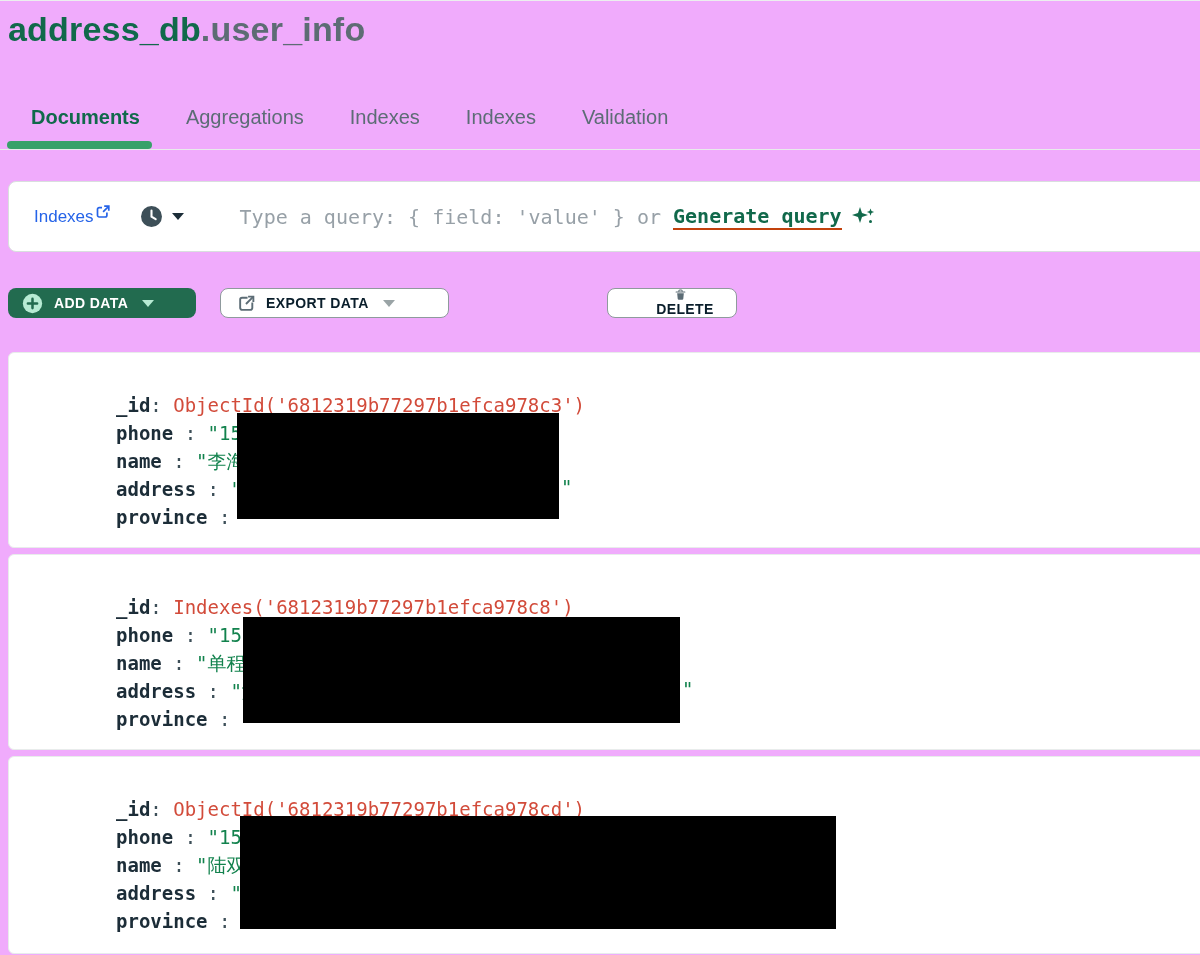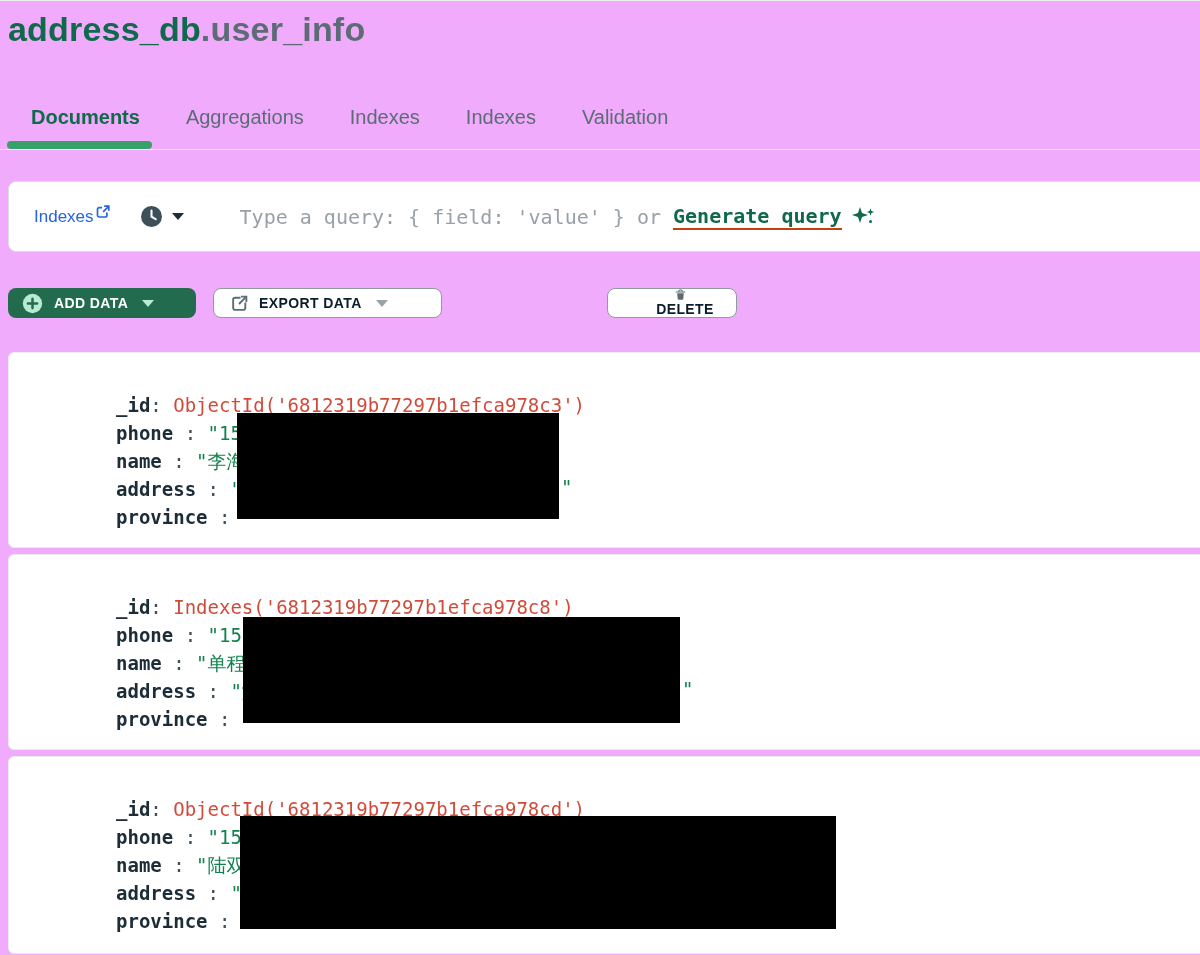--- a/index.html
+++ b/index.html
@@ -49,21 +49,21 @@
     position:absolute; top:288px; height:30px; border-radius:8px;
     display:flex; align-items:center; font-weight:700; font-size:14px;
     letter-spacing:.4px; color:#0A1E2B; background:#fff; border:1px solid #8F9A9D; cursor:pointer;
   }
   .btn svg { display:block; }
   .btn .lbl { margin-left:10px; }
   .btn-add { left:8px; width:188px; background:#226B4F; border:none; color:#fff; padding-left:14px; }
   .btn-add .lbl { margin-left:11px; }
   .caret-mint { width:0; height:0; border-left:6px solid transparent; border-right:6px solid transparent; border-top:7px solid #B7EBD4; margin-left:14px; }
   .caret-gray { width:0; height:0; border-left:6px solid transparent; border-right:6px solid transparent; border-top:7px solid #9AA4A6; margin-left:14px; }
-  .btn-export { left:213px; width:229px; padding-left:16px; }
+  .btn-export { left:220px; width:229px; padding-left:16px; }
   .btn-update { left:455px; width:138px; padding-left:16px; }
   .btn-delete { left:607px; width:130px; padding-left:16px;flex-direction:column; }
 
   
   .card {
     position:absolute; left:8px; width:1210px; background:#fff;
     border:1px solid #E8ECEB; border-radius:6px; cursor:pointer;
   }
   .card1 { top:352px; height:196px; }
   .card2 { top:554px; height:196px; }

